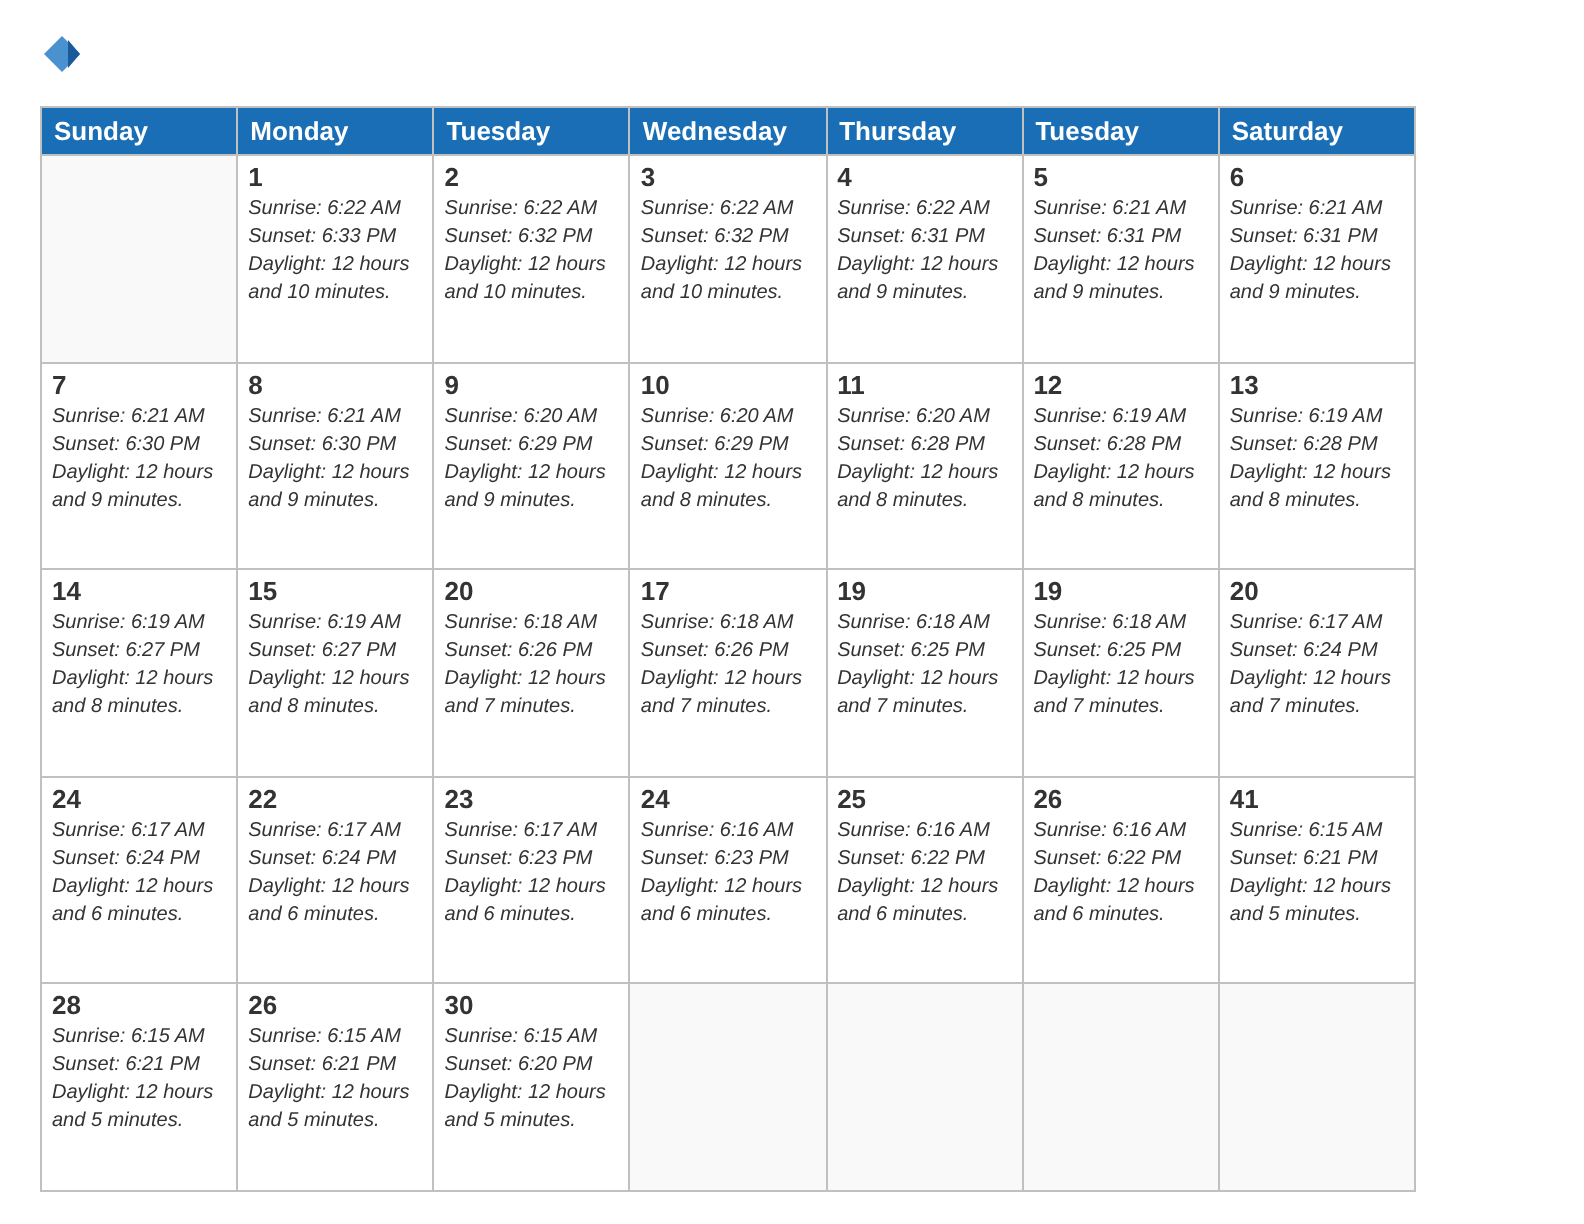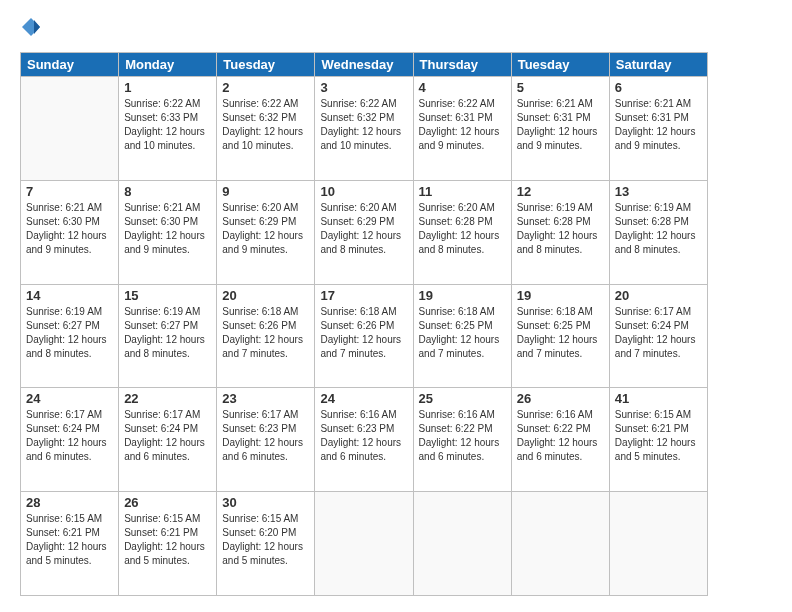--- a/index.html
+++ b/index.html
@@ -76,20 +76,21 @@
     .day-number {
       font-size: 13px;
       font-weight: bold;
       display: block;
       margin-bottom: 2px;
     }
     .day-info {
       font-size: 10px;
       line-height: 1.4;
       color: #333;
+      font-style: italic;
     }
     .empty-cell {
       background: #f9f9f9;
     }
     .last-row td {
       height: 70px;
     }
   </style>
 </head>
 <body>

